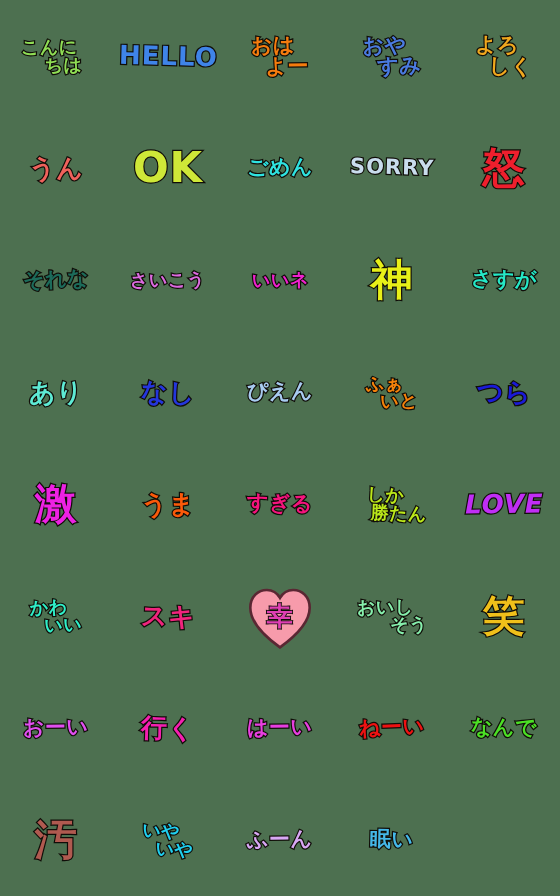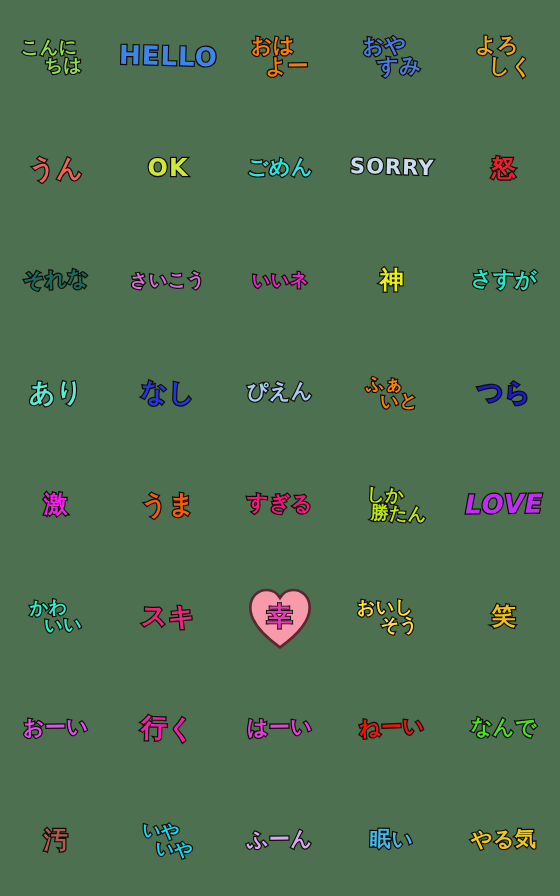--- a/index.html
+++ b/index.html
@@ -52,21 +52,21 @@
     paint-order: stroke fill;
   }
   .romaji .sticker-line {
     font-family: "DejaVu Sans", sans-serif;
     font-weight: 700;
     letter-spacing: 1px;
   }
   .sz-s  .sticker-line { font-size: 18px; }
   .sz-m  .sticker-line { font-size: 21px; }
   .sz-l  .sticker-line { font-size: 26px; }
-  .sz-xl .sticker-line { font-size: 24px; }
+  .sz-xl .sticker-line { font-size: 42px; }
   
   .tilt-a { transform: rotate(-2deg); }
   .tilt-b { transform: rotate(1.5deg); }
   .tilt-c { transform: rotate(-0.8deg); }
   .tilt-d { transform: rotate(2.2deg); }
   .tilt-e { transform: rotate(0deg); }
   
   .heart-bg {
     position: absolute;
     width: 66px;
@@ -229,21 +229,21 @@
       <div class="heart-bg">
         <svg viewBox="0 0 100 100" xmlns="http://www.w3.org/2000/svg">
           <path d="M50 93 C18 70 5 50 5 33 C5 16 17 6 30 6 C39 6 46 11 50 18 C54 11 61 6 70 6 C83 6 95 16 95 33 C95 50 82 70 50 93 Z" fill="#f79bab" stroke="#5a2733" stroke-width="4"></path>
         </svg>
       </div>
       <div class="sticker-art outlined sz-l tilt-e" style="color: rgb(224, 63, 180); -webkit-text-stroke: 1.8px rgb(16, 13, 8);">
         <span class="sticker-line">幸</span>
       </div>
     </div>
     <div class="sticker-cell">
-      <div class="sticker-art outlined sz-s tilt-c" style="color: #fde047; -webkit-text-stroke: 2.4px rgb(16, 13, 8);">
+      <div class="sticker-art outlined sz-s tilt-c" style="color: #86efac; align-items: flex-end; -webkit-text-stroke: 2.4px rgb(16, 13, 8);">
         <span class="sticker-line stacked-offset-2">おいし</span>
         <span class="sticker-line stacked-offset-1">そう</span>
       </div>
     </div>
     <div class="sticker-cell">
       <div class="sticker-art outlined sz-xl tilt-e" style="color: rgb(240, 192, 26); -webkit-text-stroke: 2.4px rgb(16, 13, 8);">
         <span class="sticker-line">笑</span>
       </div>
     </div>
     <div class="sticker-cell">
@@ -285,18 +285,13 @@
     <div class="sticker-cell">
       <div class="sticker-art outlined sz-m tilt-c" style="color: rgb(216, 168, 245); -webkit-text-stroke: 2.4px rgb(16, 13, 8);">
         <span class="sticker-line">ふーん</span>
       </div>
     </div>
     <div class="sticker-cell">
       <div class="sticker-art outlined sz-m tilt-b" style="color: rgb(69, 184, 232); -webkit-text-stroke: 2.4px rgb(16, 13, 8);">
         <span class="sticker-line">眠い</span>
       </div>
     </div>
-    <div class="sticker-cell">
-      <div class="sticker-art outlined sz-m tilt-c" style="color: rgb(240, 200, 26); -webkit-text-stroke: 2.4px rgb(16, 13, 8);">
-        <span class="sticker-line">やる気</span>
-      </div>
-    </div>
   </div>
 
 </body></html>

